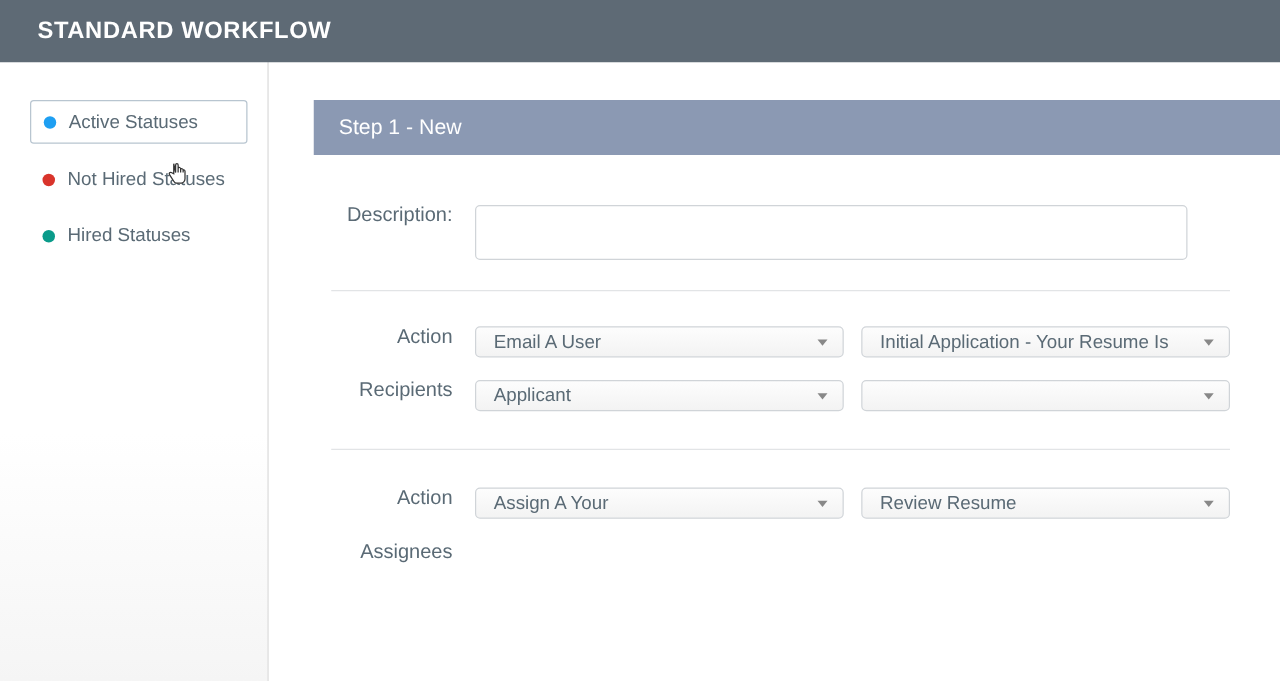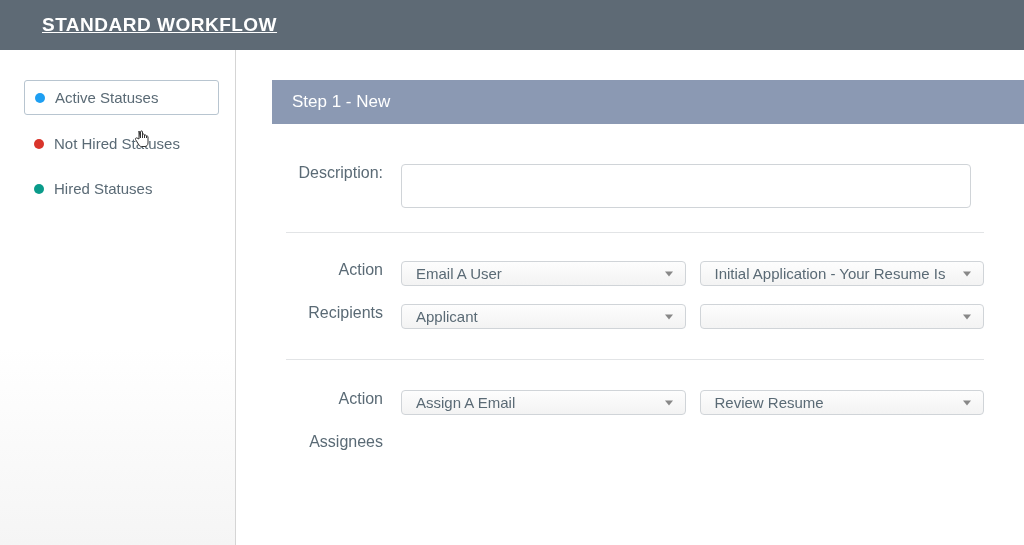--- a/index.html
+++ b/index.html
@@ -10,32 +10,31 @@
     body {
       font-family: -apple-system, BlinkMacSystemFont, 'Segoe UI', Arial, sans-serif;
       background: #fff;
       width: 1024px;
       height: 545px;
       overflow: hidden;
     }
     .header-bar {
       background: #5e6a75;
       color: #fff;
-      padding: 14px 42px;
+      padding: 14px 30px;
       font-size: 19px;
       font-weight: 600;
       letter-spacing: 0.5px;
-      text-decoration: underline;
     }
     .main-container {
       display: flex;
       height: calc(100% - 50px);
     }
     .sidebar {
-      width: 236px;
+      width: 215px;
       padding: 30px 16px 20px 24px;
       border-right: 1px solid #d5d5d5;
       background: linear-gradient(to bottom, #fff 60%, #f5f5f5 100%);
     }
     .sidebar-item {
       display: flex;
       align-items: center;
       padding: 8px 10px;
       margin-bottom: 12px;
       font-size: 15px;
@@ -221,21 +220,21 @@
           </div>
         </div>
       </div>
 
       <hr class="section-divider">
 
       <div class="form-row">
         <div class="form-label">Action</div>
         <div class="form-controls">
           <div class="select-box">
-            <span>Assign A Email</span>
+            <span>Assign A Your</span>
             <span class="chevron"></span>
           </div>
           <div class="select-box">
             <span>Review Resume</span>
             <span class="chevron"></span>
           </div>
         </div>
       </div>
 
       <div class="form-row">

